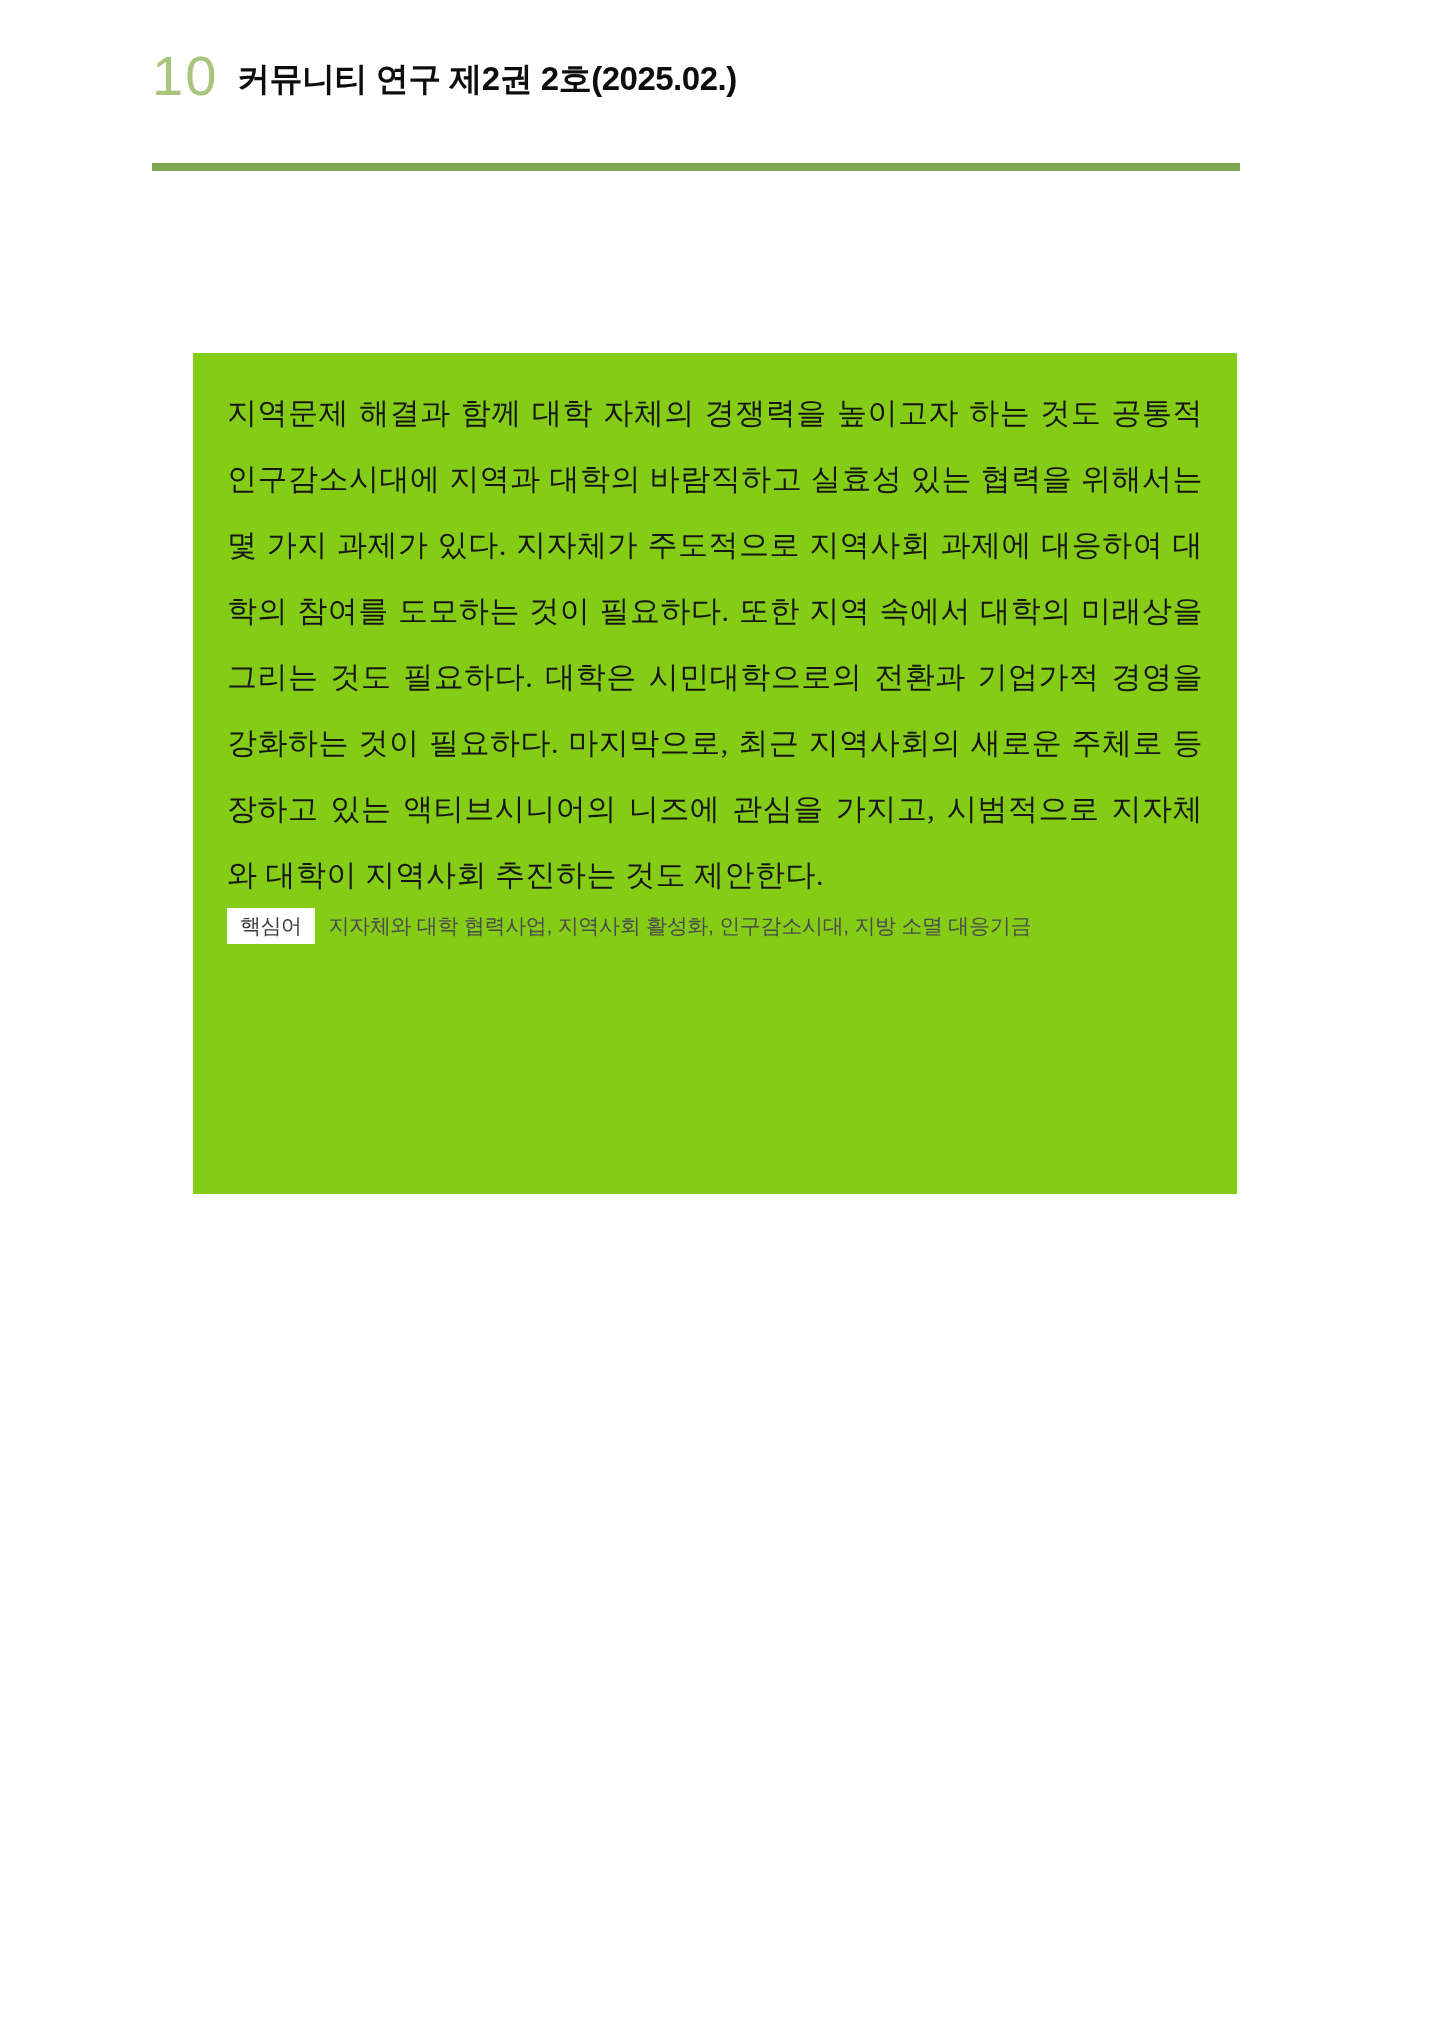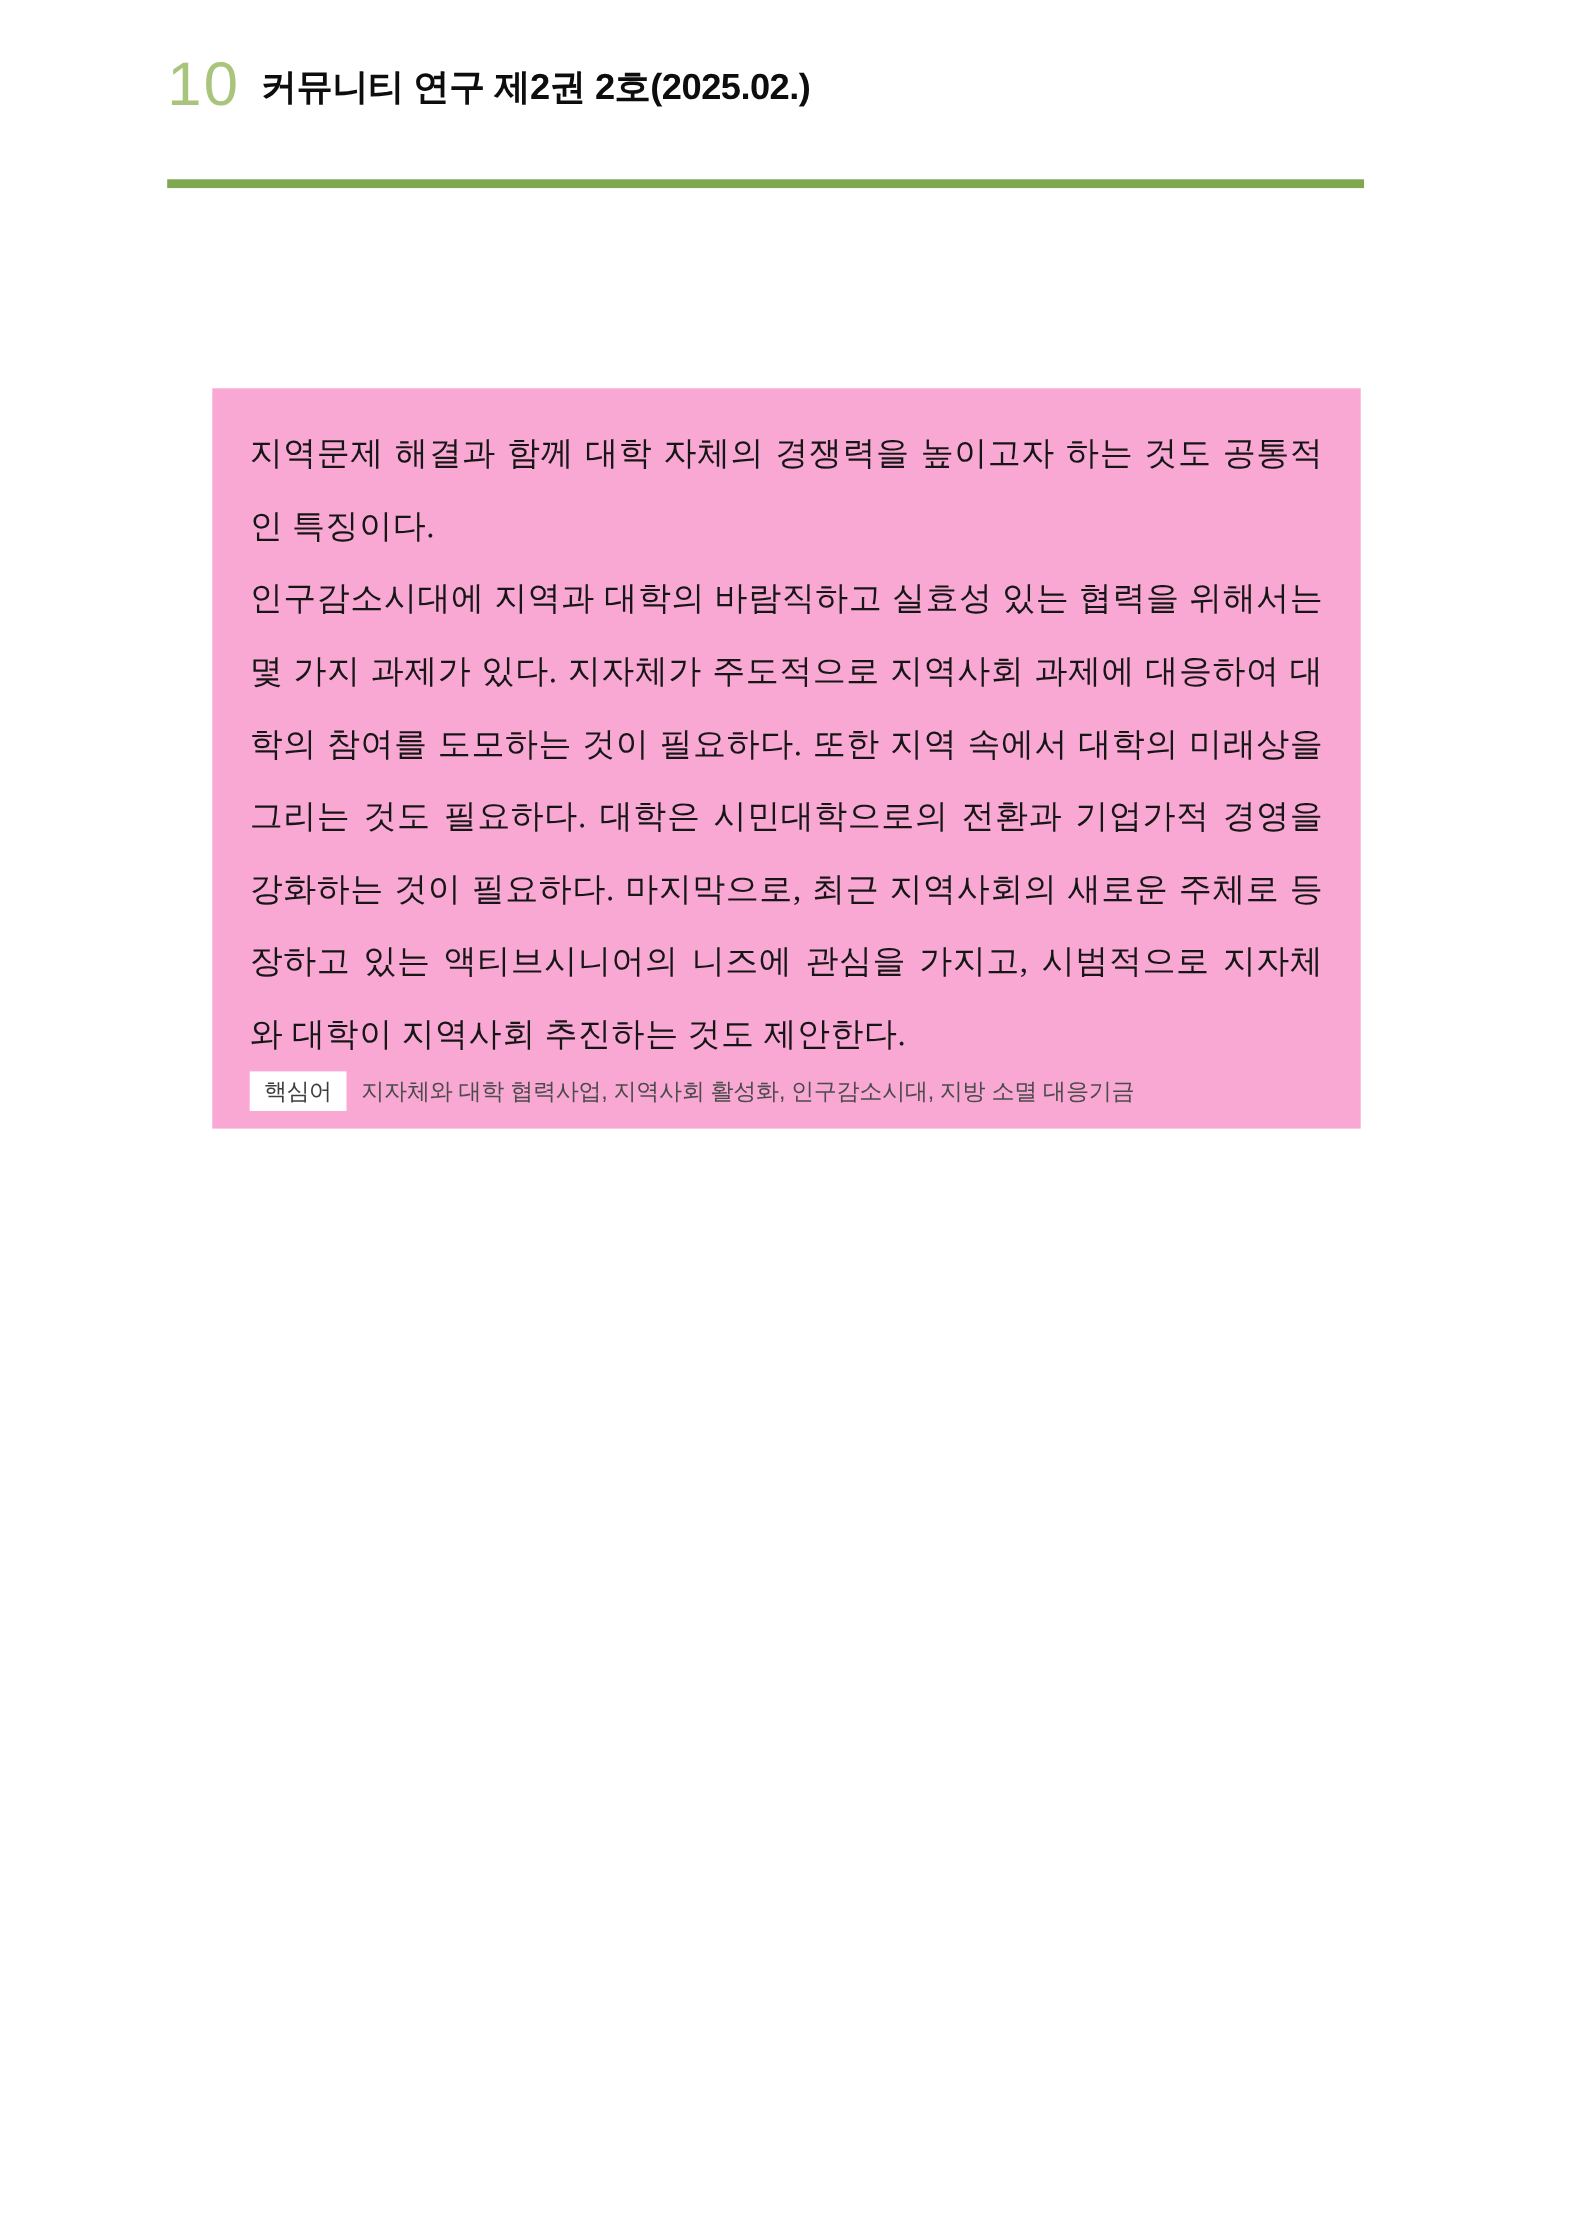--- a/index.html
+++ b/index.html
@@ -45,22 +45,22 @@
     height: 8px;
     background: #7ea951;
   }
 
   
   .abstract-box {
     position: absolute;
     left: 193px;
     top: 353px;
     width: 1044px;
-    height: 673px;
-    background: #f9a8d4;
+    height: 841px;
+    background: #84cc16;
     box-sizing: border-box;
     padding: 27px 34px 0 34px;
   }
   .abs-line {
     font-family: "Liberation Serif", "DejaVu Serif", serif;
     font-size: 30px;
     line-height: 66px;
     color: #161616;
     white-space: normal;
     text-align: left;
@@ -98,21 +98,20 @@
 <div class="page-number">10</div>
 
 <div class="journal-title">커뮤니티 연구 제2권 2호(2025.02.)</div>
 
 <div class="header-rule"></div>
 
 <div class="abstract-box">
 
   <div>
       <div class="abs-line just">지역문제 해결과 함께 대학 자체의 경쟁력을 높이고자 하는 것도 공통적</div>
-      <div class="abs-line">인 특징이다.</div>
       <div class="abs-line just">인구감소시대에 지역과 대학의 바람직하고 실효성 있는 협력을 위해서는</div>
       <div class="abs-line just">몇 가지 과제가 있다. 지자체가 주도적으로 지역사회 과제에 대응하여 대</div>
       <div class="abs-line just">학의 참여를 도모하는 것이 필요하다. 또한 지역 속에서 대학의 미래상을</div>
       <div class="abs-line just">그리는 것도 필요하다. 대학은 시민대학으로의 전환과 기업가적 경영을</div>
       <div class="abs-line just">강화하는 것이 필요하다. 마지막으로, 최근 지역사회의 새로운 주체로 등</div>
       <div class="abs-line just">장하고 있는 액티브시니어의 니즈에 관심을 가지고, 시범적으로 지자체</div>
       <div class="abs-line">와 대학이 지역사회 추진하는 것도 제안한다.</div>
     </div>
 
   <div class="keywords-row">

